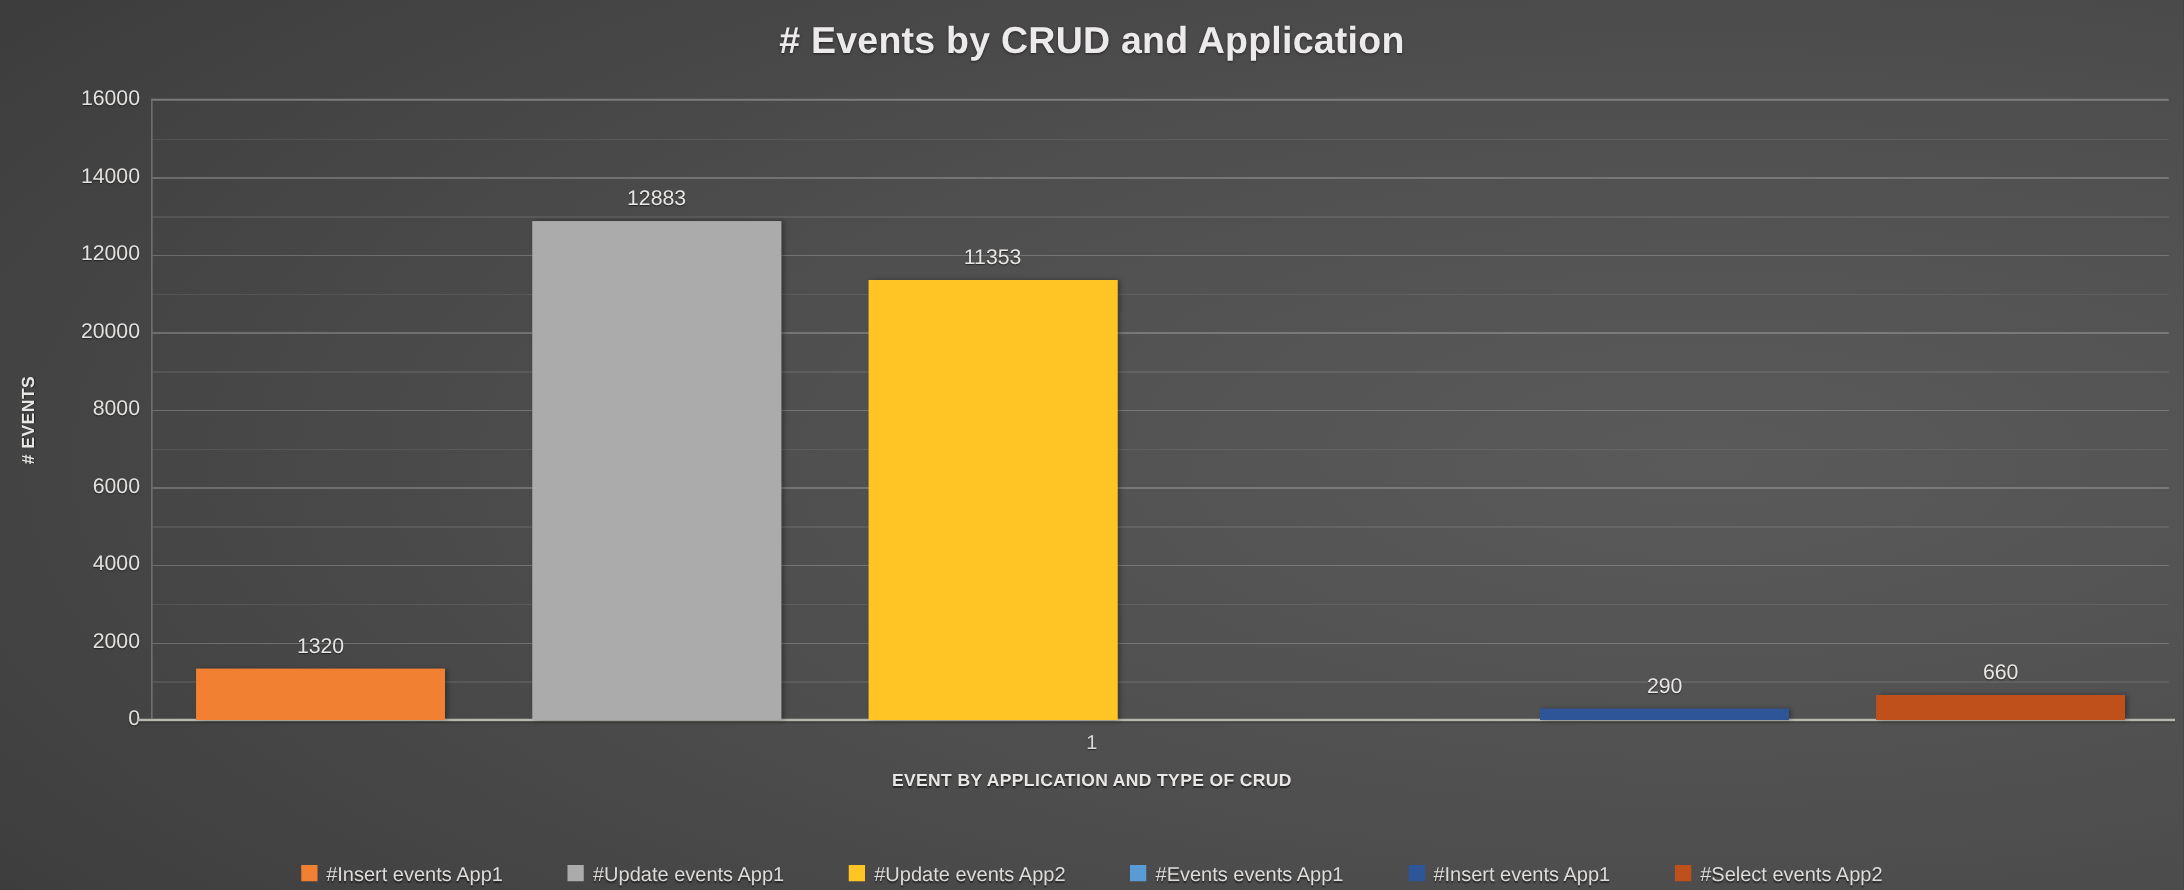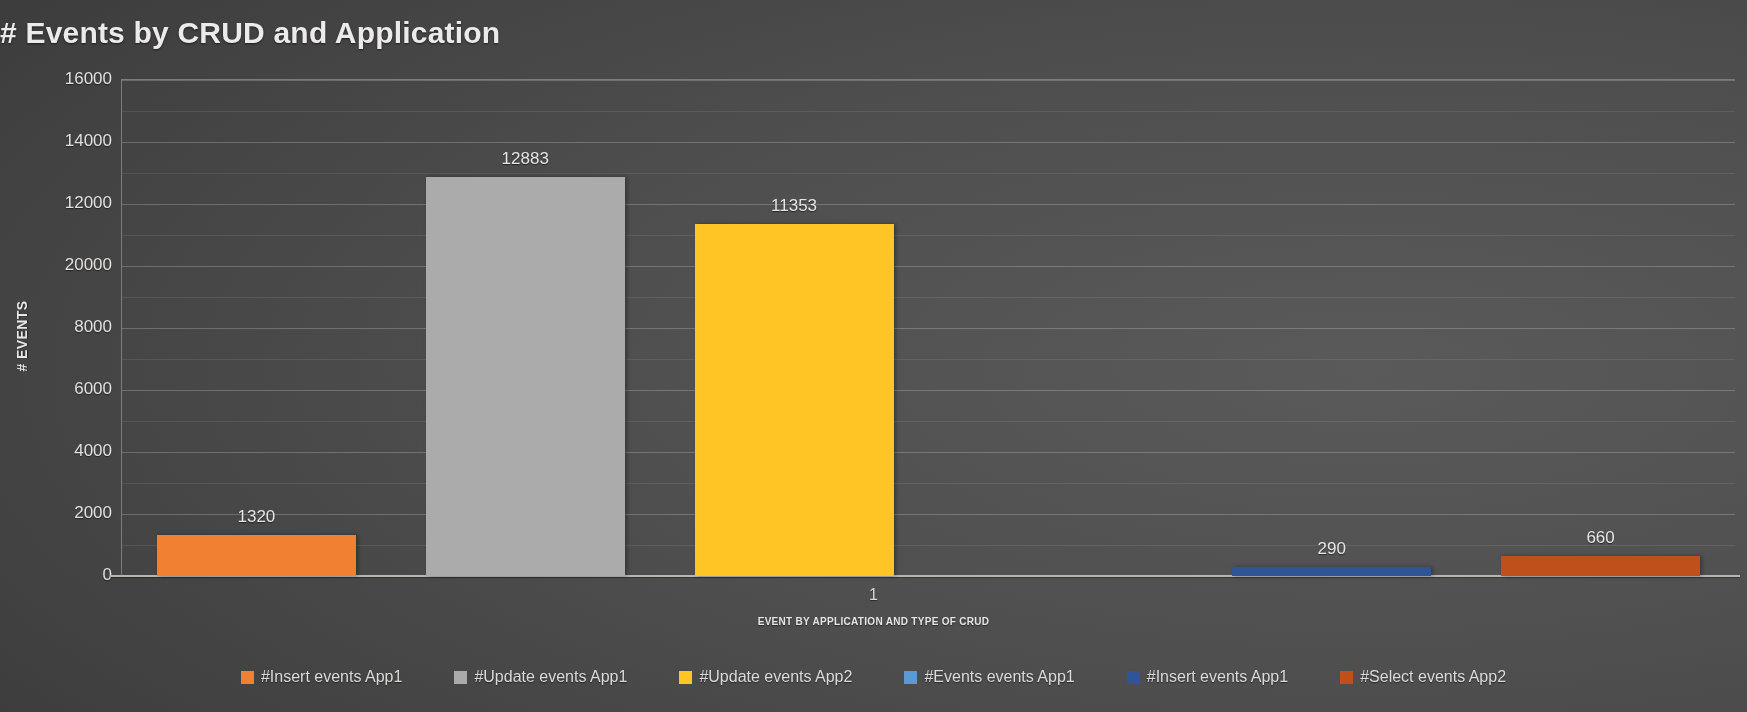--- a/index.html
+++ b/index.html
@@ -16,20 +16,21 @@
     background:
       radial-gradient(ellipse 150% 140% at 78% 52%, #5a5a5a 0%, #4e4e4e 32%, #404040 58%, #333333 78%, #262626 100%);
   }
 
   
   #chart-title {
     position: absolute;
     left: 0;
     top: 16px;
     width: 1747px;
+    text-align: center;
     color: #eceaea;
     font-size: 30px;
     font-weight: bold;
     letter-spacing: .2px;
     text-shadow: 0 1px 2px rgba(0,0,0,.55);
   }
 
   
   #plot-area {
     position: absolute;
@@ -144,41 +145,41 @@
     font-size: 16px;
     text-shadow: 0 1px 1px rgba(0,0,0,.5);
   }
   #xlabel {
     position: absolute;
     left: 0;
     top: 616px;
     width: 1747px;
     text-align: center;
     color: #e9e7e5;
-    font-size: 10px;
+    font-size: 14px;
     font-weight: bold;
     letter-spacing: .3px;
     text-shadow: 0 1px 1px rgba(0,0,0,.5);
   }
 
   
   #legend {
     position: absolute;
     left: 0;
     top: 668px;
     width: 1747px;
     display: flex;
     justify-content: center;
     align-items: center;
     gap: 52px;
   }
   .legend-item {
     display: flex;
-    align-items: center;
     gap: 7px;
+    margin-top: 24px;
   }
   .legend-swatch {
     width: 13px;
     height: 13px;
     display: block;
     flex: 0 0 auto;
   }
   .legend-text {
     color: #dedcda;
     font-size: 16px;

